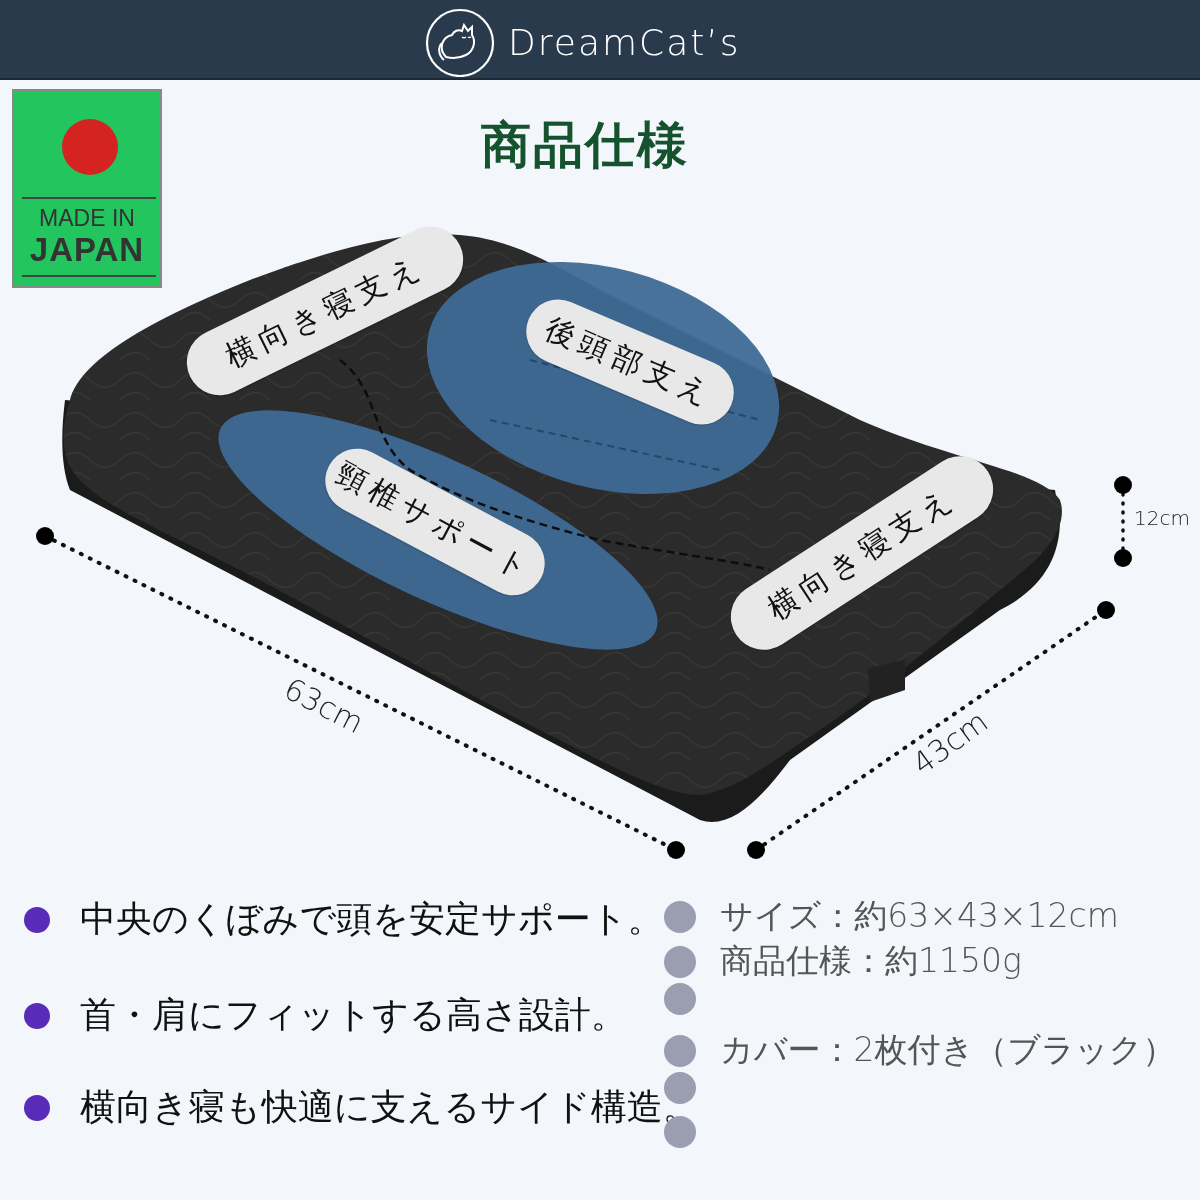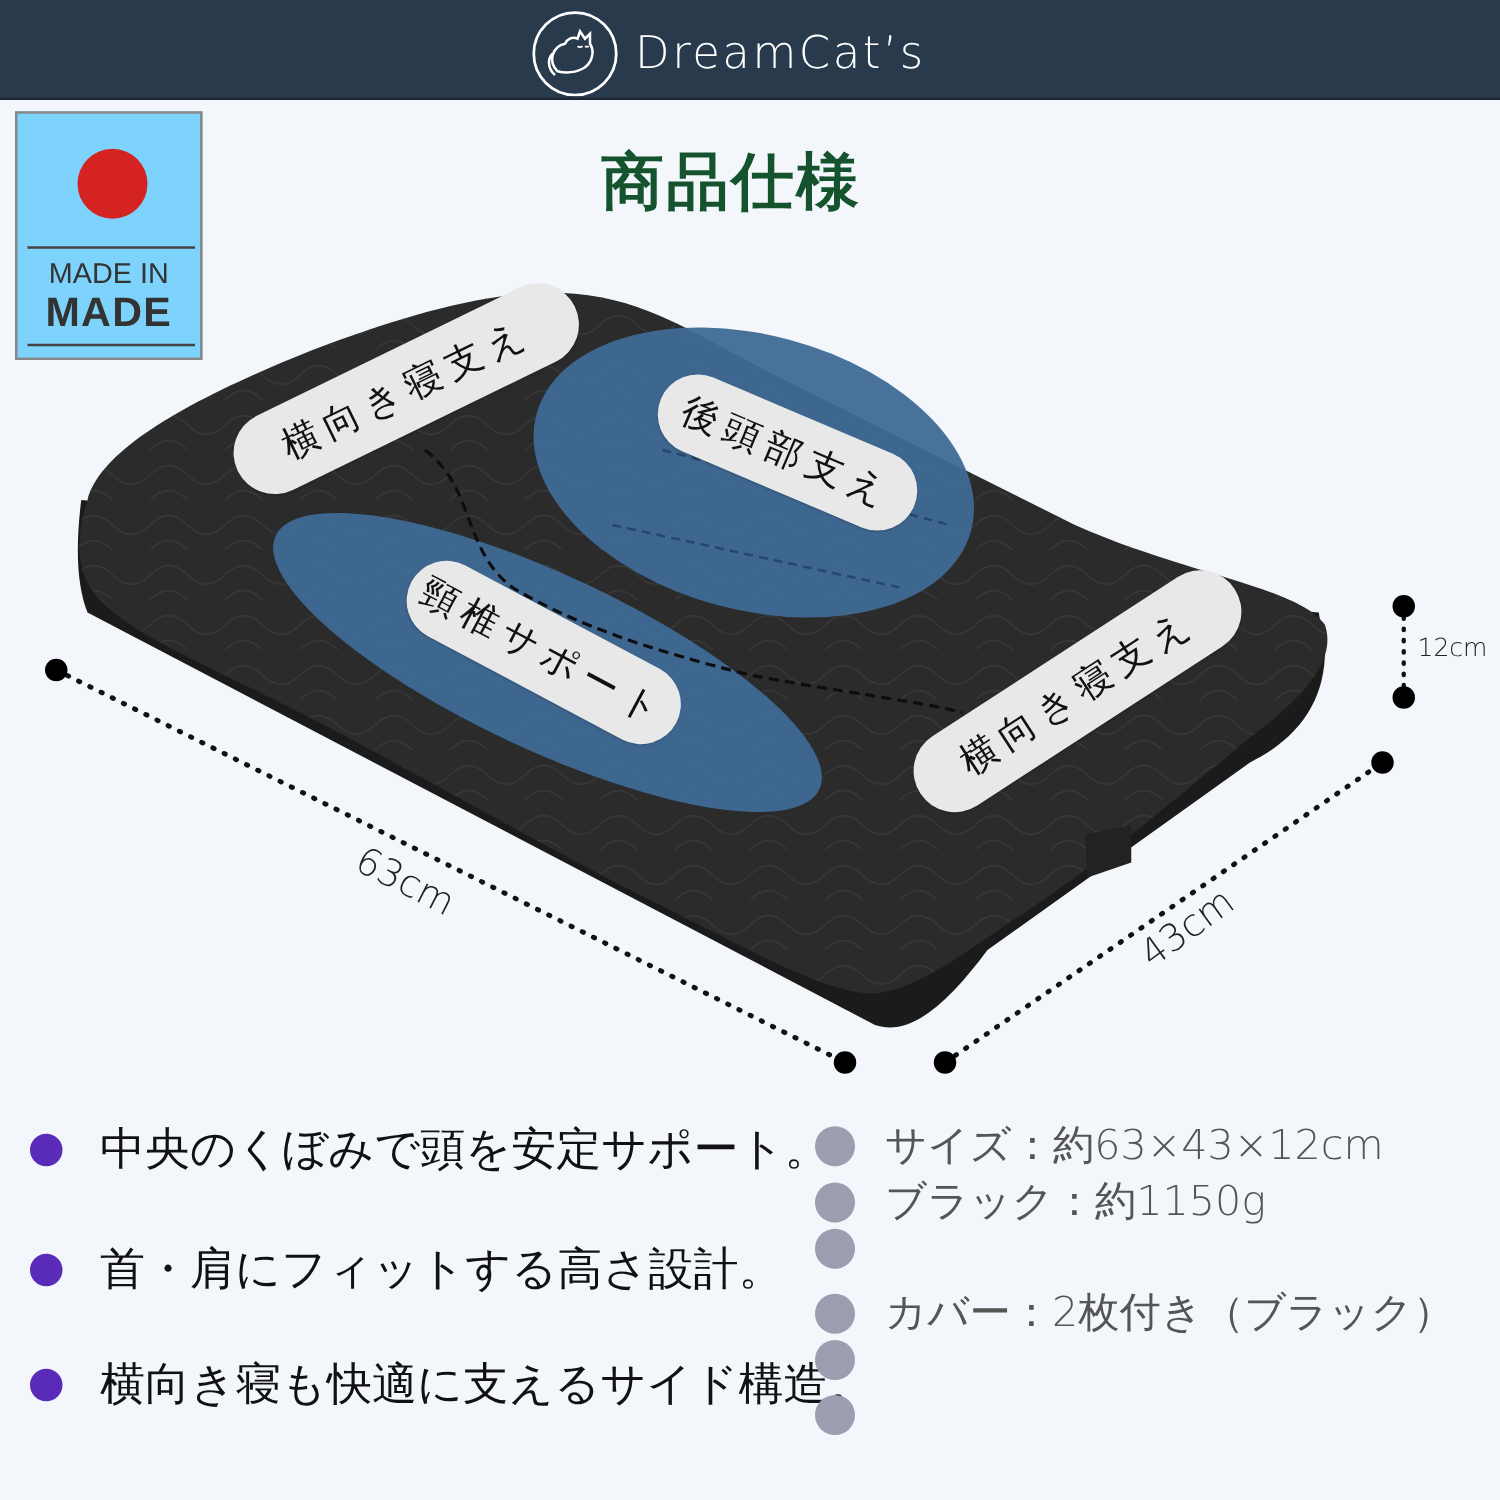--- a/index.html
+++ b/index.html
@@ -19,21 +19,21 @@
       position: absolute; left: 424px; top: 6px; height: 70px;
       display: flex; align-items: center; gap: 12px;
     }
     .brand-logo { width: 72px; height: 72px; }
     .brand-name {
       color: #ffffff; font-family: "DejaVu Sans", "Liberation Sans", sans-serif;
       font-size: 36px; font-weight: 300; letter-spacing: 2px; margin-top: 2px;
     }
     .badge {
       position: absolute; left: 12px; top: 89px; width: 150px; height: 199px;
-      background: #7dd3fc; border: 2px solid #888; box-sizing: border-box;
+      background: #22c55e; border: 2px solid #888; box-sizing: border-box;
     }
     .badge .sun {
       position: absolute; left: 48px; top: 28px; width: 56px; height: 56px;
       border-radius: 50%; background: #d42320;
     }
     .badge .rule { position: absolute; left: 8px; width: 134px; height: 2px; background: #444; }
     .badge .r1 { top: 106px; }
     .badge .r2 { top: 184px; }
     .badge .made {
       position: absolute; left: 0; width: 146px; top: 114px; text-align: center;
@@ -62,21 +62,21 @@
     .features { position: absolute; left: 24px; top: 895px; }
     .feature {
       position: absolute; left: 0; display: flex; align-items: center; white-space: nowrap;
     }
     .feature .dot {
       width: 26px; height: 26px; border-radius: 50%; background: #5a2ab8; margin-right: 30px;
     }
     .feature .txt { font-size: 36px; color: #111; }
     .specs { position: absolute; left: 652px; top: 890px; }
     .spec {
-      position: absolute; left: 0; display: flex; align-items: center; white-space: nowrap; text-align: right;
+      position: absolute; left: 12px; display: flex; align-items: center; white-space: nowrap; text-align: right;
     }
     .spec .dot {
       width: 32px; height: 32px; border-radius: 50%; background: #9a9eb0; margin-right: 24px;
     }
     .spec .txt {
       font-family: "DejaVu Sans", "Liberation Sans", sans-serif; font-weight: 300;
       font-size: 33px; color: #555;
     }
   </style>
 </head>
@@ -91,21 +91,21 @@
       <path d="M20 55 C14 50 14 42 18 38" fill="none" stroke="#fff" stroke-width="2"></path>
     </svg>
     <span class="brand-name">DreamCat’s</span>
   </div>
 </div>
 
 <div class="badge">
   <div class="sun"></div>
   <div class="rule r1"></div>
   <div class="made">MADE IN</div>
-  <div class="japan">MADE</div>
+  <div class="japan">JAPAN</div>
   <div class="rule r2"></div>
 </div>
 
 <div class="title">商品仕様</div>
 
 <div class="diagram">
   <svg width="1200" height="1200" style="position:absolute;left:0;top:0">
     <defs>
       <pattern id="quilt" width="60" height="40" patternUnits="userSpaceOnUse">
         <path d="M0 20 Q15 5 30 20 T60 20" fill="none" stroke="#3a3a3a" stroke-width="1.2"></path>
@@ -163,21 +163,21 @@
   </div>
 </div>
 
 <div class="specs">
   <div class="spec" style="top:4px;">
     <span class="dot"></span>
     <span class="txt">サイズ：約63×43×12cm</span>
   </div>
   <div class="spec" style="top:49px;">
     <span class="dot"></span>
-    <span class="txt">ブラック：約1150g</span>
+    <span class="txt">商品仕様：約1150g</span>
   </div>
   <div class="spec" style="top:93px;">
     <span class="dot"></span>
   </div>
   <div class="spec" style="top:138px;">
     <span class="dot"></span>
     <span class="txt">カバー：2枚付き（ブラック）</span>
   </div>
   <div class="spec" style="top:182px;">
     <span class="dot"></span>

